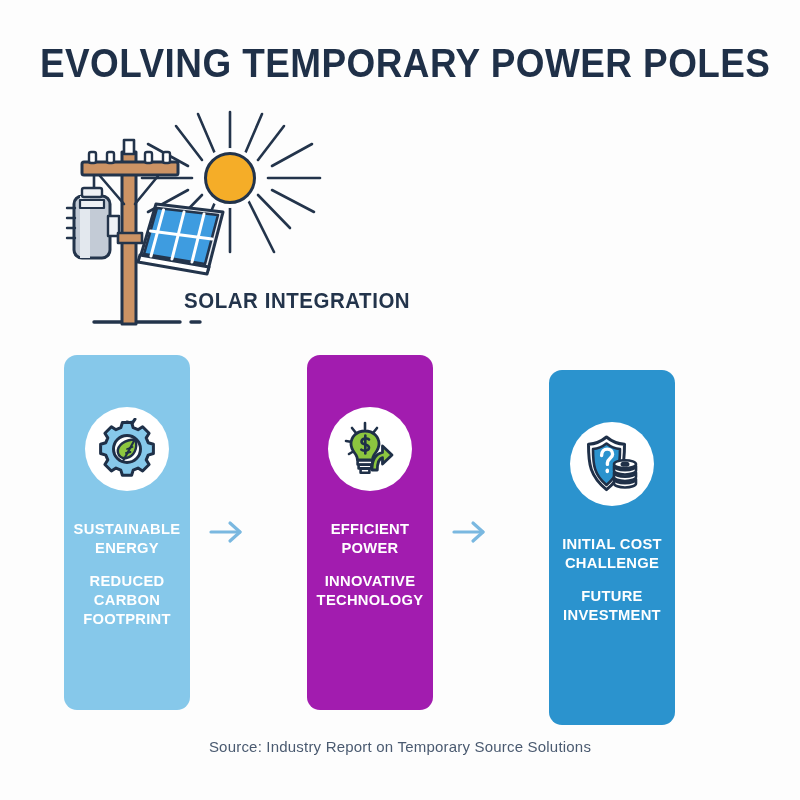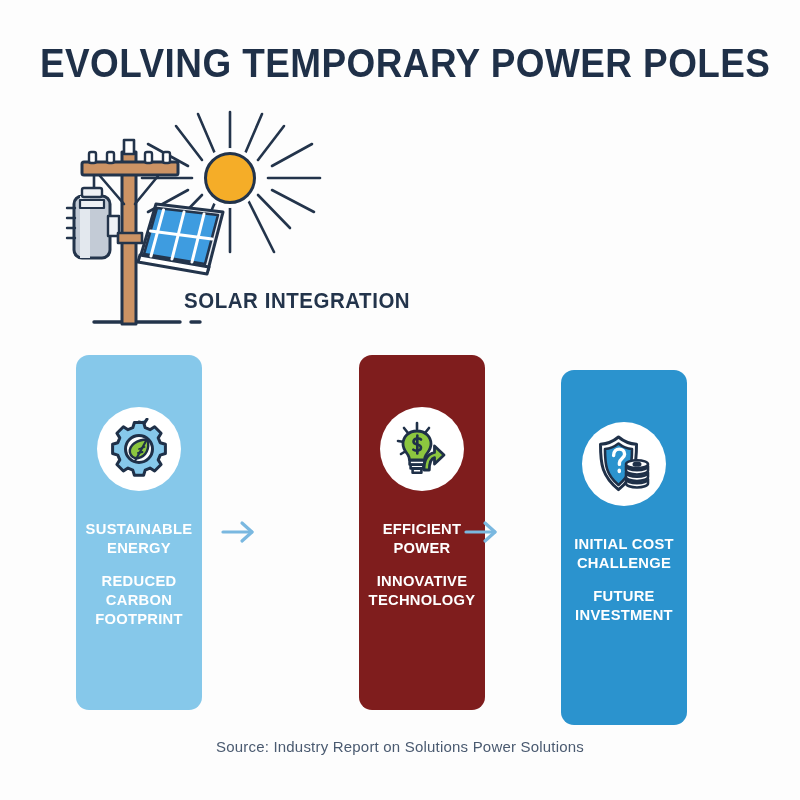--- a/index.html
+++ b/index.html
@@ -57,38 +57,38 @@
     letter-spacing: 0.6px;
     color: #23344b;
     transform: scaleX(0.93);
     transform-origin: left center;
     white-space: nowrap;
   }
 
   
   #cards {
     position: absolute;
-    left: 76px;
+    left: 64px;
     top: 355px;
     width: 672px;
     height: 355px;
   }
   .card {
     position: absolute;
     top: 0;
     width: 126px;
     height: 355px;
     border-radius: 13px;
     box-sizing: border-box;
     display: flex;
     flex-direction: column;
     align-items: center;
   }
   .card-1 { left: 0px;   background: #86c8ea; }
-  .card-2 { left: 243px; background: #7f1d1d; margin-left: 40px; }
+  .card-2 { left: 243px; background: #a21caf; }
   .card-3 { left: 485px; background: #2b93ce; margin-top: 15px; }
 
   .icon-circle {
     margin-top: 52px;
     width: 84px;
     height: 84px;
     border-radius: 50%;
     background: #ffffff;
     display: flex;
     align-items: center;
@@ -327,14 +327,14 @@
     <div class="connector-arrow arrow-2">
       <svg width="42" height="28" viewBox="0 0 42 28" xmlns="http://www.w3.org/2000/svg">
         <g stroke="#7ab8e0" stroke-width="3.2" fill="none" stroke-linecap="round" stroke-linejoin="round">
           <line x1="4" y1="14" x2="33" y2="14"></line>
           <polyline points="23,5 33,14 23,23"></polyline>
         </g>
       </svg>
     </div>
   </div>
 
-  <div id="source-note">Source: Industry Report on Solutions Power Solutions</div>
+  <div id="source-note">Source: Industry Report on Temporary Source Solutions</div>
 </div>
 
 </body></html>

